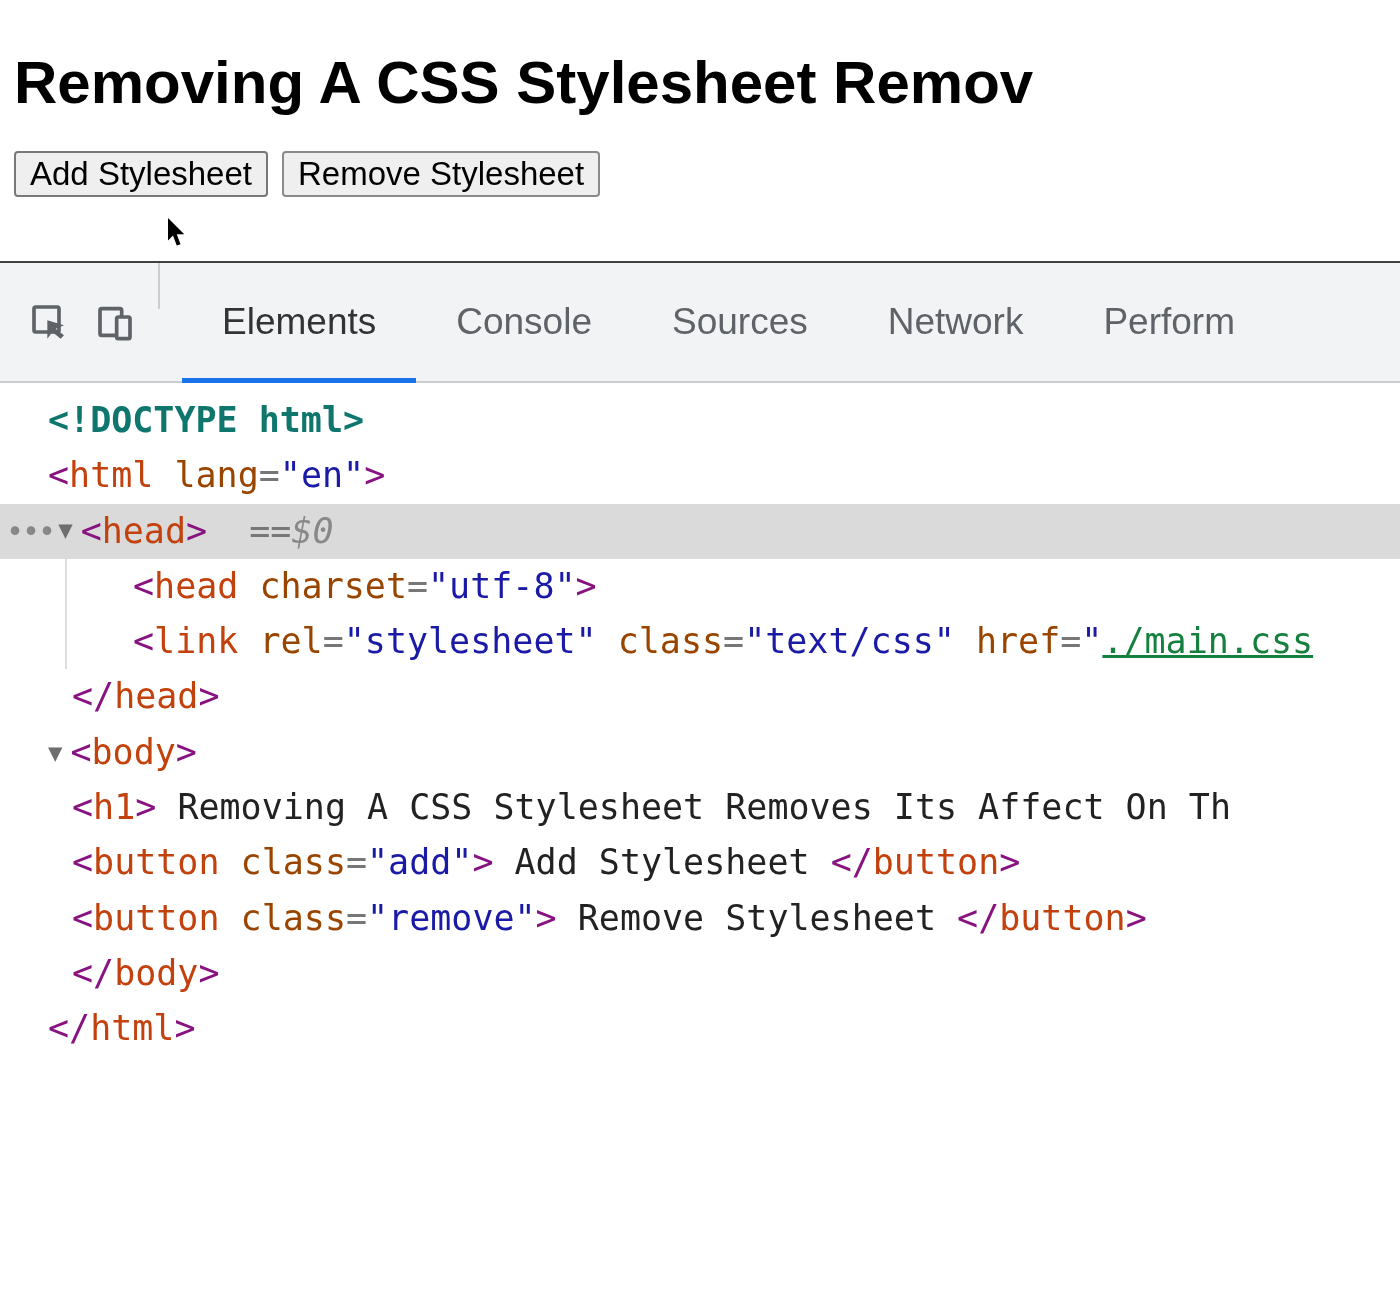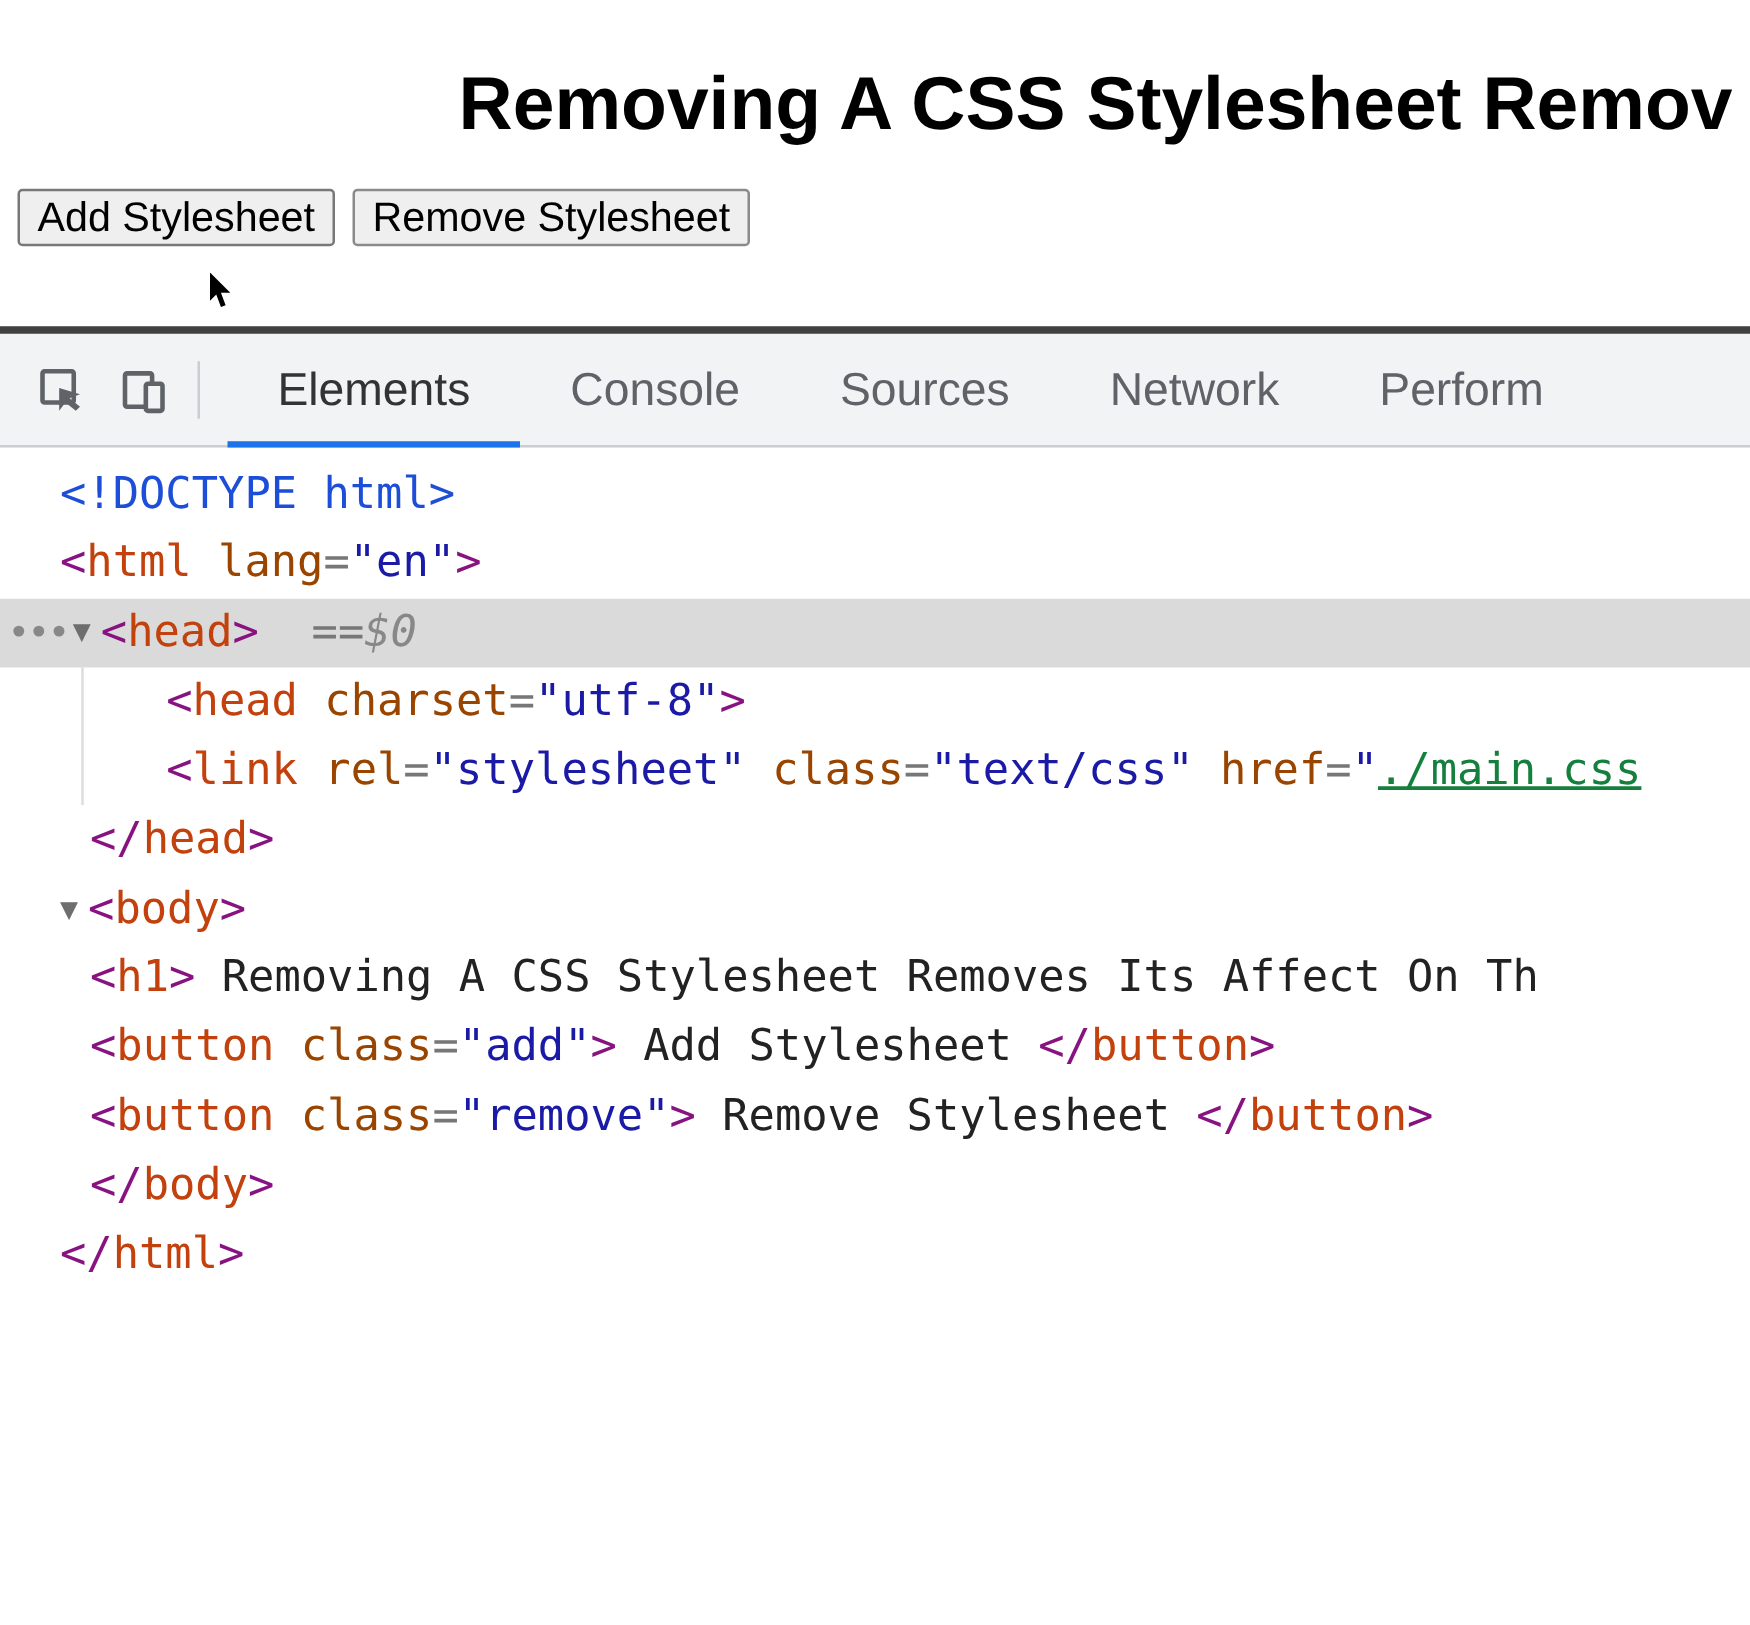--- a/index.html
+++ b/index.html
@@ -10,21 +10,20 @@
   overflow: hidden;
 }
 .page-area {
   padding: 0 14px;
 }
 .page-area h1 {
   font-size: 60px;
   font-weight: 900;
   margin-top: 48px;
   white-space: nowrap;
-  text-align: right;
 }
 .btn-row {
   margin-top: 34px;
   display: flex;
   gap: 14px;
 }
 .page-btn {
   font-family: Arial, Helvetica, sans-serif;
   font-size: 33px;
   padding: 2px 14px;
@@ -42,25 +41,24 @@
   top: 218px;
   font-size: 24px;
   color: #000;
   pointer-events: none;
 }
 .devtools {
   margin-top: 64px;
 }
 .devtools-header {
   background: #f1f3f4;
-  border-top: 6px solid #404040;
+  border-top: 2px solid #404040;
   border-bottom: 2px solid #cacdd1;
   display: flex;
-  align-items: center;
-  height: 97px;
+  height: 122px;
   font-family: "Helvetica Neue", Arial, sans-serif;
   font-size: 37px;
   color: #5f6368;
 }
 .devtools-icon {
   width: 42px;
   display: flex;
   align-items: center;
   justify-content: center;
   margin: 0 12px;
@@ -97,21 +95,21 @@
   font-size: 35px;
   line-height: 1.58;
   padding-top: 10px;
   white-space: nowrap;
 }
 .dom-line {
   padding-left: 48px;
 }
 .dom-indent1 { padding-left: 72px; }
 .dom-indent2 { padding-left: 72px; }
-.c-doctype { color: #1d4ed8; }
+.c-doctype { color: #0f766e; font-weight: bold; }
 .c-tag { color: #c2410c; }
 .c-punct { color: #881280; }
 .c-attr-name { color: #994500; }
 .c-attr-value { color: #1a1aa6; }
 .c-text { color: #222; }
 .c-link { color: #15803d; text-decoration: underline; }
 .c-grey { color: #777; }
 .c-italic { color: #888; font-style: italic; }
 .selected-line {
   background: #dadada;

